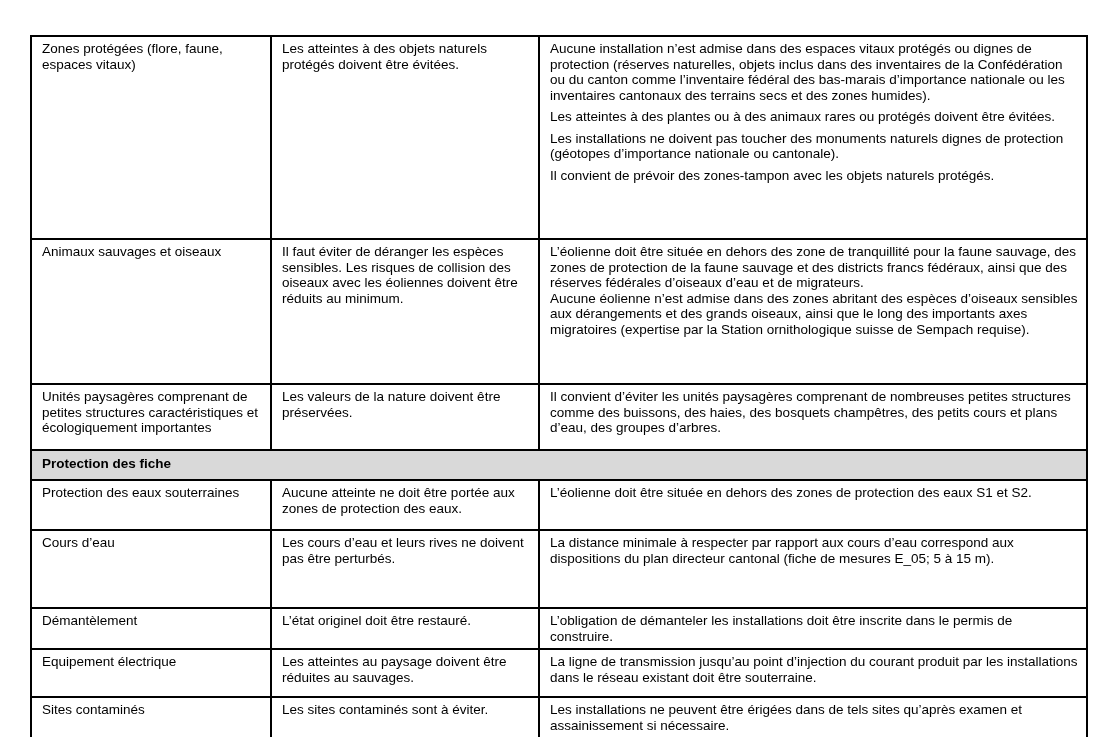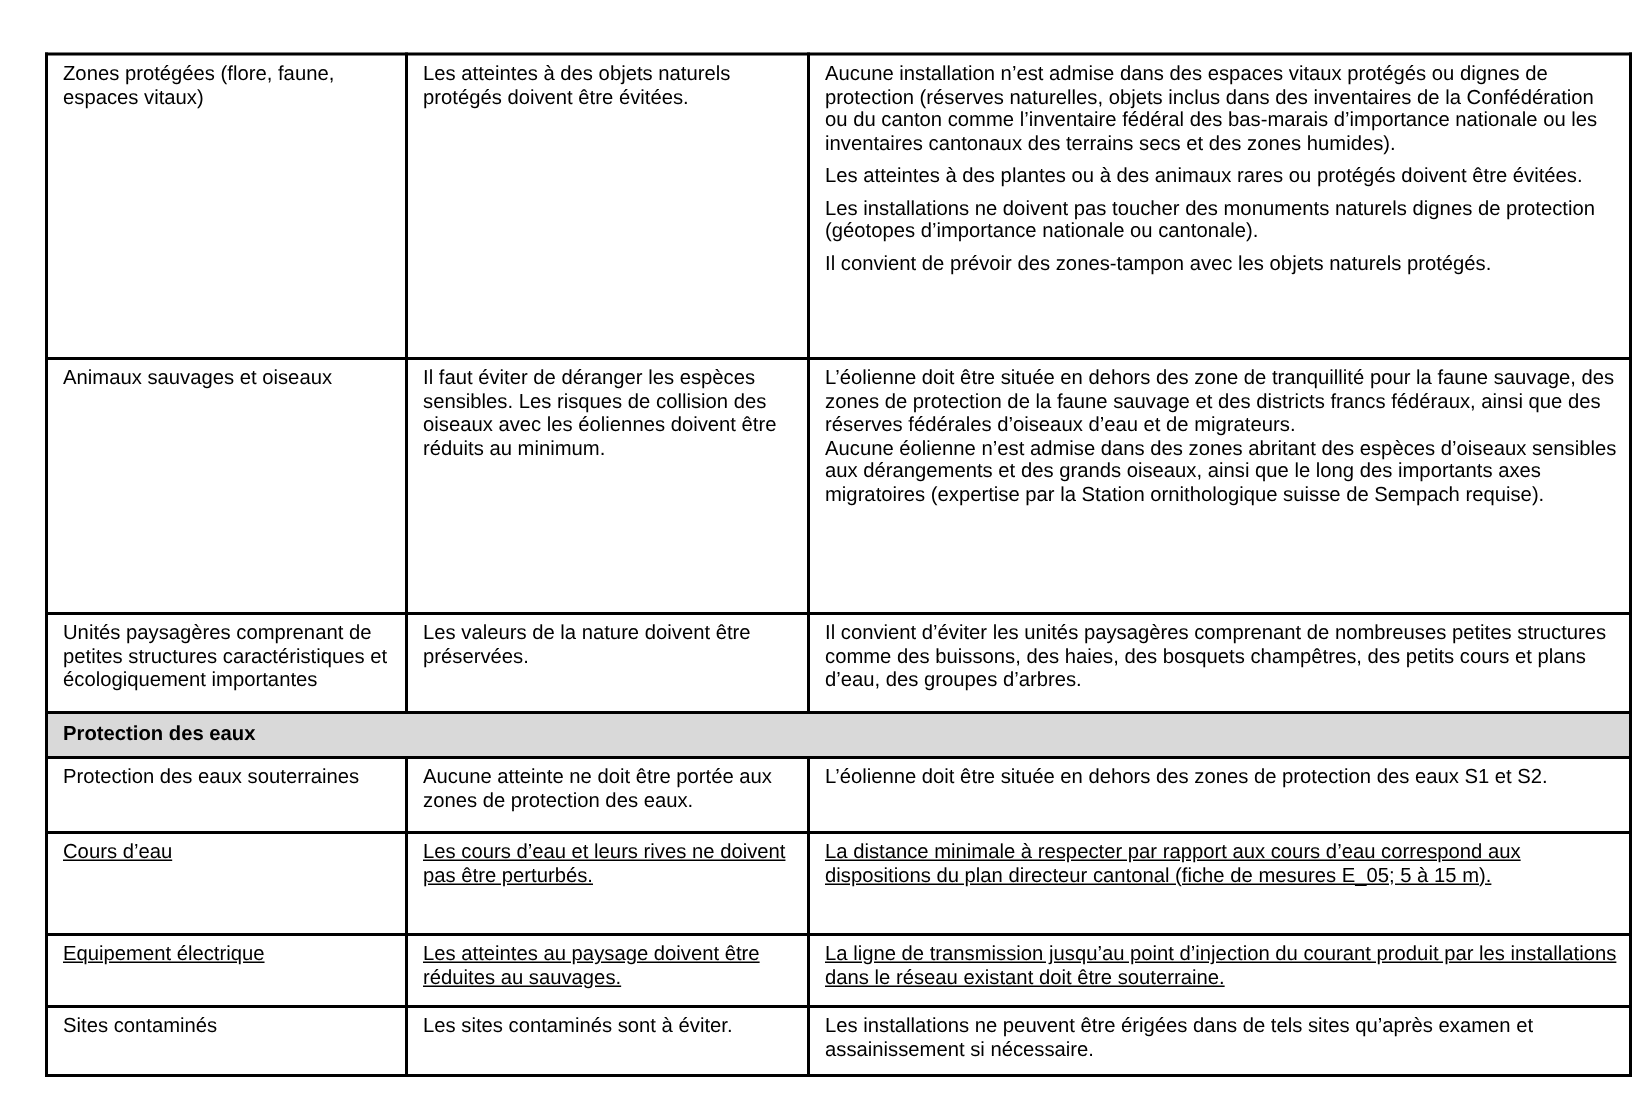--- a/index.html
+++ b/index.html
@@ -47,28 +47,28 @@
   .cell.tight p {
     margin-bottom: 0;
   }
   tr.section td {
     background: #d9d9d9;
     font-weight: bold;
     padding-top: 5px;
     padding-bottom: 5px;
   }
   tr.r1 { height: 203px; }
-  tr.r2 { height: 170px; }
+  tr.r2 { height: 145px; }
   tr.r3 { height: 66px; }
   tr.h1 { height: 30px; }
   tr.r4 { height: 50px; }
-  tr.r5 { height: 68px; text-decoration: underline; }
+  tr.r5 { height: 78px; }
   tr.h2 { height: 28px; }
   tr.r6 { height: 38px; }
-  tr.r7 { height: 48px; text-decoration: underline; }
+  tr.r7 { height: 48px; }
   tr.r8 { height: 46px; }
 </style>
 </head>
 <body>
 
 <div class="page">
   <div class="table-wrap">
     <table class="criteria">
       <colgroup>
         <col class="c1">
@@ -111,21 +111,21 @@
             </td>
           <td class="cell">
               <p>Les valeurs de la nature doivent être préservées.</p>
             </td>
           <td class="cell">
             <p>Il convient d’éviter les unités paysagères comprenant de nombreuses petites structures comme des buissons, des haies, des bosquets champêtres, des petits cours et plans d’eau, des groupes d’arbres.</p>
           </td>
         </tr>
 
         <tr class="section h1">
-          <td colspan="3">Protection des eaux</td>
+          <td colspan="3">Protection des fiche</td>
         </tr>
 
         <tr class="r4">
           <td class="cell">
               <p>Protection des eaux souterraines</p>
             </td>
           <td class="cell">
               <p>Aucune atteinte ne doit être portée aux zones de protection des eaux.</p>
             </td>
           <td class="cell">
@@ -139,20 +139,31 @@
             </td>
           <td class="cell">
               <p>Les cours d’eau et leurs rives ne doivent pas être perturbés.</p>
             </td>
           <td class="cell">
             <p>La distance minimale à respecter par rapport aux cours d’eau correspond aux dispositions du plan directeur cantonal (fiche de mesures E_05; 5 à 15 m).</p>
           </td>
         </tr>
 
 
+        <tr class="r6">
+          <td class="cell">
+              <p>Démantèlement</p>
+            </td>
+          <td class="cell">
+              <p>L’état originel doit être restauré.</p>
+            </td>
+          <td class="cell">
+            <p>L’obligation de démanteler les installations doit être inscrite dans le permis de construire.</p>
+          </td>
+        </tr>
 
         <tr class="r7">
           <td class="cell">
               <p>Equipement électrique</p>
             </td>
           <td class="cell">
               <p>Les atteintes au paysage doivent être réduites au sauvages.</p>
             </td>
           <td class="cell">
             <p>La ligne de transmission jusqu’au point d’injection du courant produit par les installations dans le réseau existant doit être souterraine.</p>

